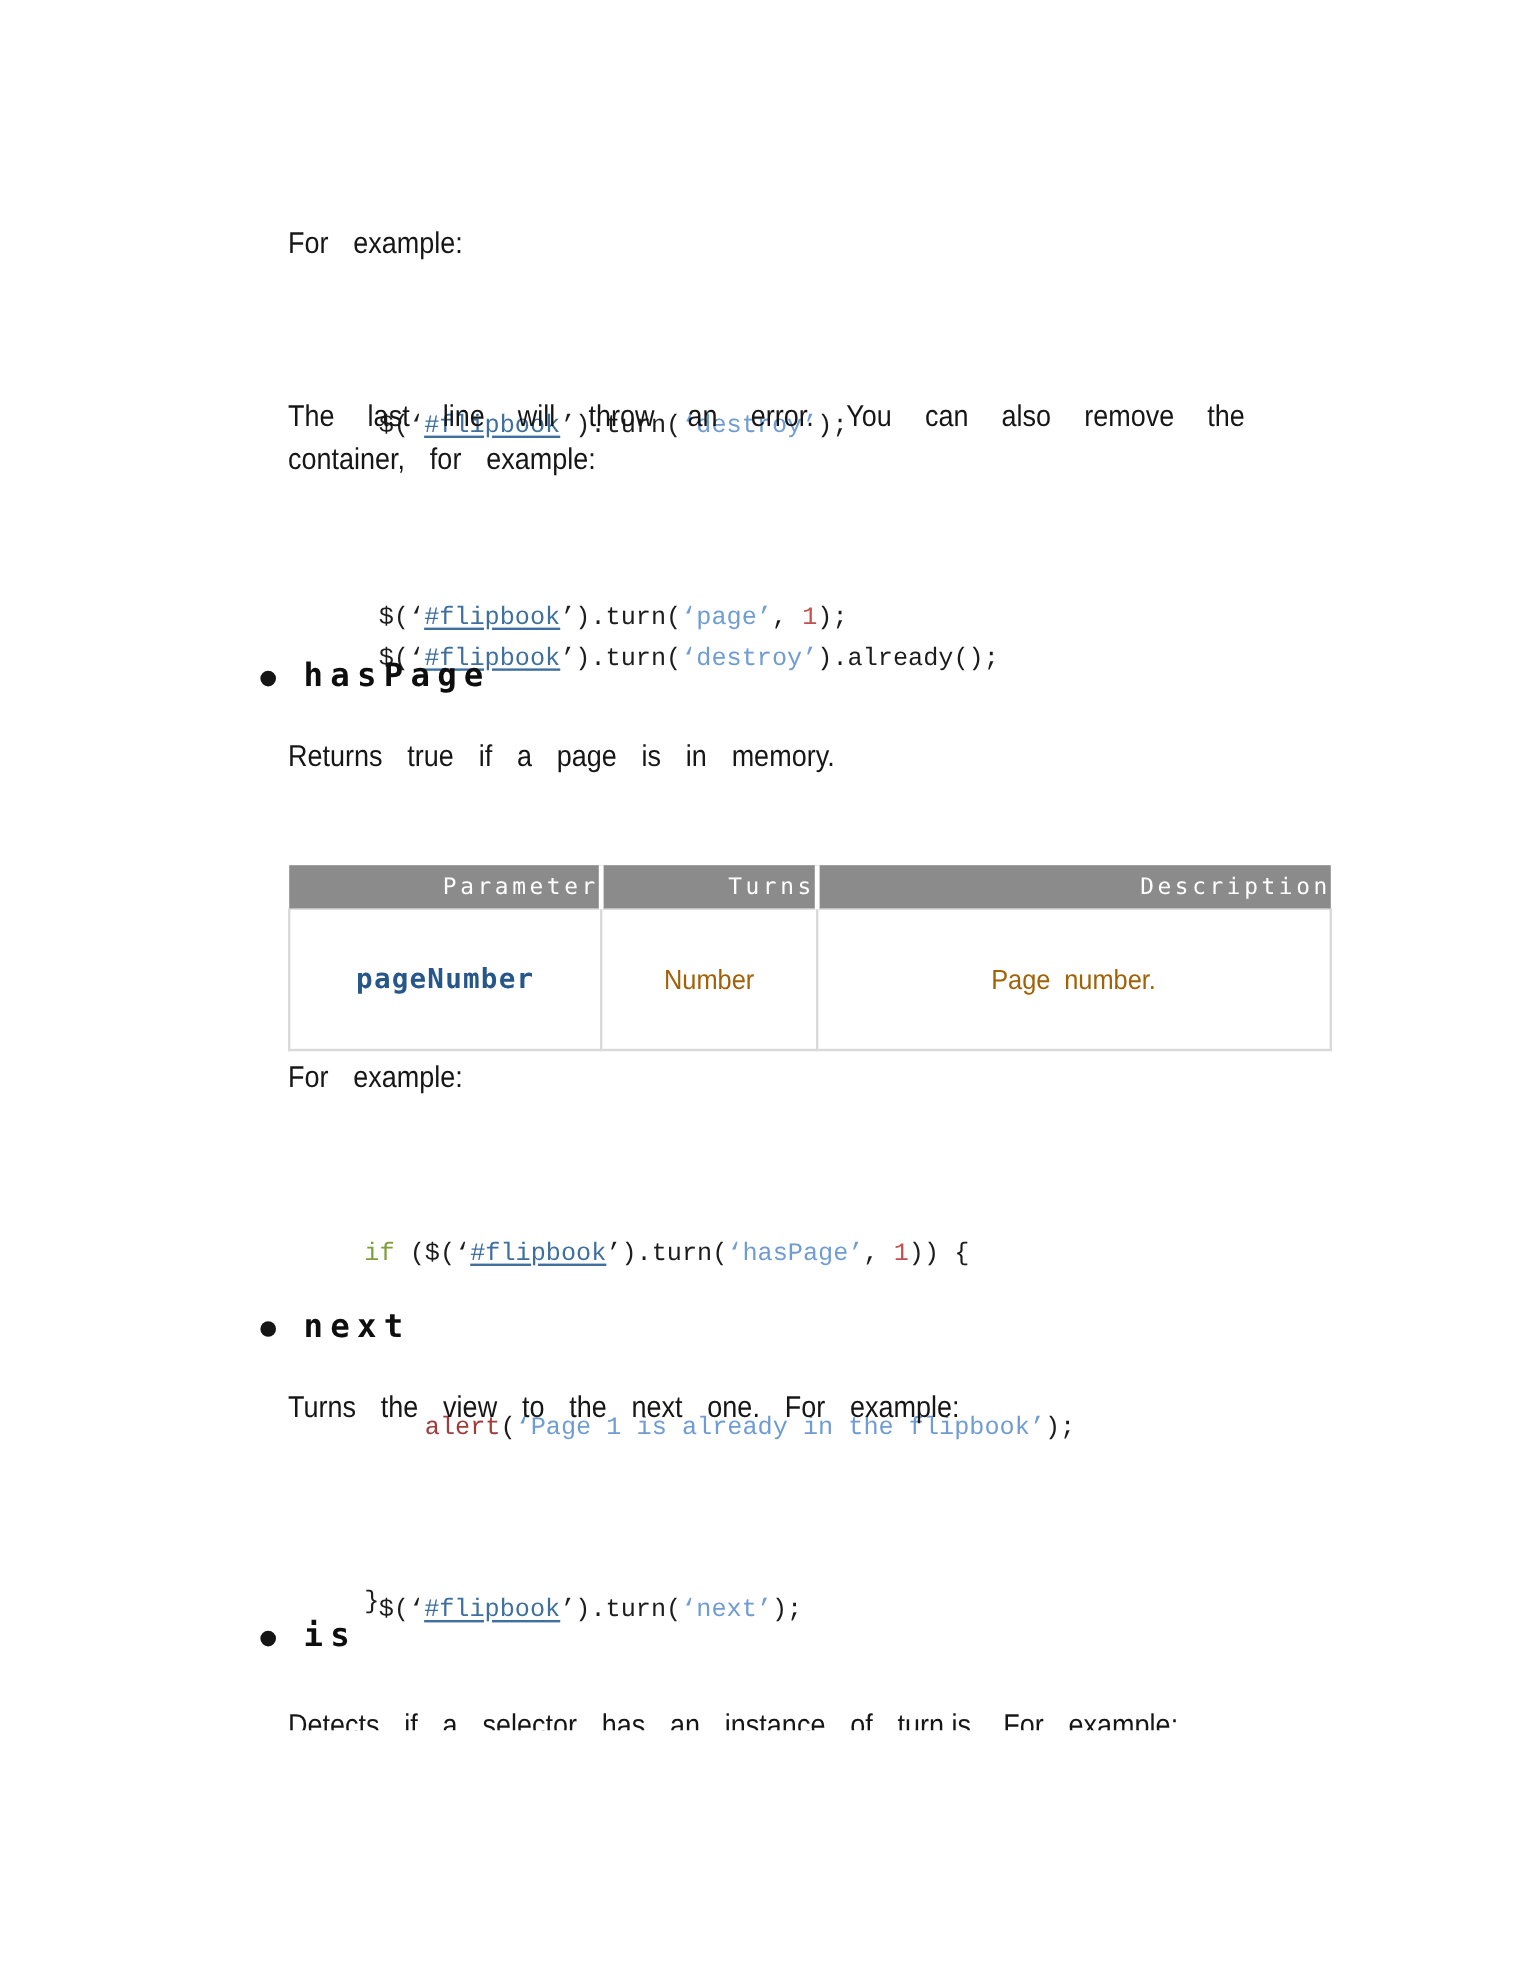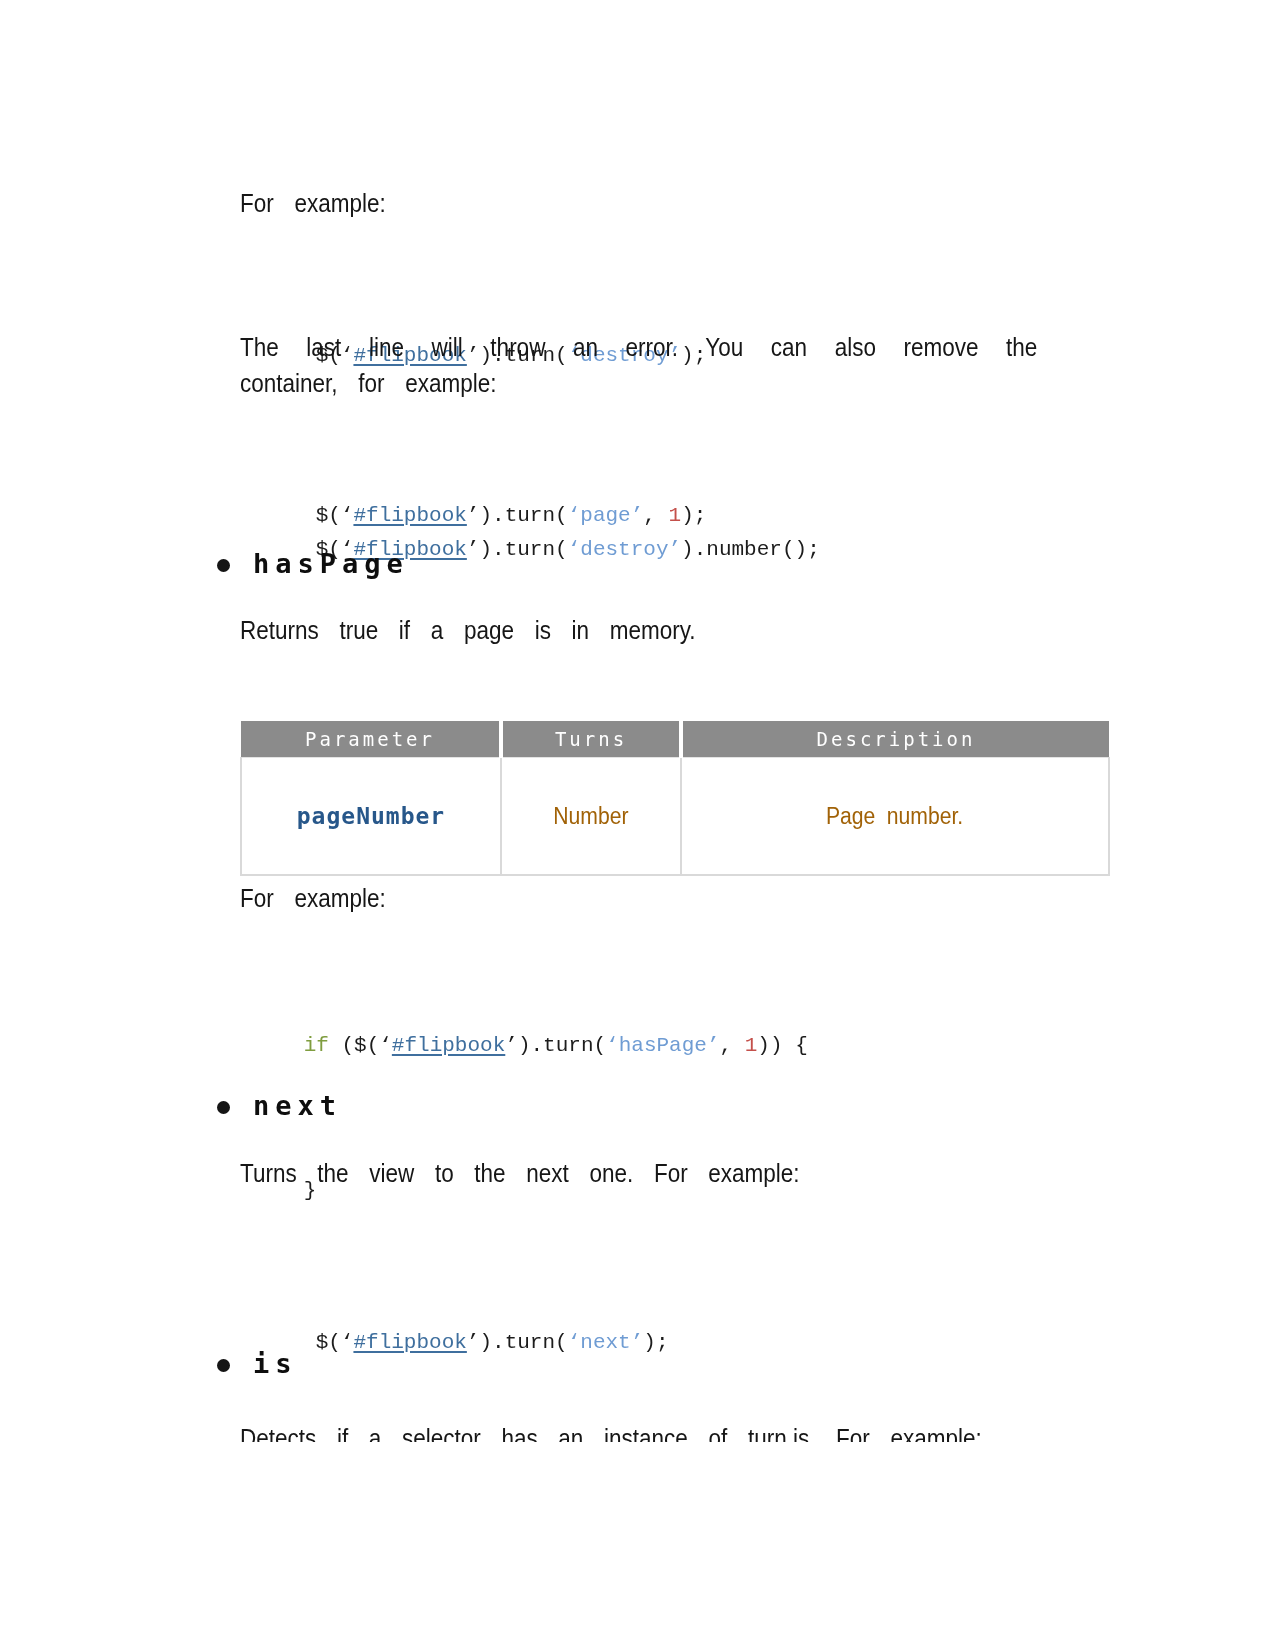--- a/index.html
+++ b/index.html
@@ -83,21 +83,21 @@
   }
   table.params th {
     background: #8b8b8b;
     color: #ffffff;
     font-family: "DejaVu Sans Mono", monospace;
     font-weight: normal;
     font-size: 19px;
     letter-spacing: 3px;
     height: 36px;
     padding: 0;
-    text-align: center;
+    text-align: right;
     vertical-align: middle;
     border-left: 4px solid #ffffff;
     border-right: 4px solid #ffffff;
     border-top: none;
     border-bottom: none;
   }
   table.params th:first-child { border-left: none; }
   table.params th:last-child  { border-right: none; }
   table.params td {
     height: 84px;
@@ -136,21 +136,21 @@
     </div>
     <div class="code-line">
       <span class="tk-p">$(‘</span><span class="tk-sel">#flipbook</span><span class="tk-p">’).turn(</span><span class="tk-str">‘page’</span><span class="tk-p">, </span><span class="tk-num">1</span><span class="tk-p">);</span>
     </div>
   </div>
 
   <div class="abs btext wrap" style="left:240px; top:329px;">The last line will throw an error. You can also remove the container, for example:</div>
 
   <div class="abs code" style="left:240px; top:438px; line-height:32px;">
     <div class="code-line">
-      <span class="tk-p">$(‘</span><span class="tk-sel">#flipbook</span><span class="tk-p">’).turn(</span><span class="tk-str">‘destroy’</span><span class="tk-p">).number();</span>
+      <span class="tk-p">$(‘</span><span class="tk-sel">#flipbook</span><span class="tk-p">’).turn(</span><span class="tk-str">‘destroy’</span><span class="tk-p">).already();</span>
     </div>
   </div>
 
   <div class="bullet-item" style="left:253px; top:548px;">
     <span class="bullet-dot"></span>
     <span class="heading">hasPage</span>
   </div>
 
   <div class="abs btext" style="left:240px; top:612px;">Returns true if a page is in memory.</div>
 
@@ -180,20 +180,23 @@
     </tbody>
   </table>
 
   <div class="abs btext" style="left:240px; top:880px;">For example:</div>
 
   <div class="abs code" style="left:228px; top:944px; line-height:29px;">
     <div class="code-line">
       <span class="tk-kw">if</span><span class="tk-p"> ($(‘</span><span class="tk-sel">#flipbook</span><span class="tk-p">’).turn(</span><span class="tk-str">‘hasPage’</span><span class="tk-p">, </span><span class="tk-num">1</span><span class="tk-p">)) {</span>
     </div>
     <div class="code-line">
+      <span class="tk-p">    </span><span class="tk-fn">alert</span><span class="tk-p">(</span><span class="tk-str">‘Page 1 is already in the flipbook’</span><span class="tk-p">);</span>
+    </div>
+    <div class="code-line">
       <span class="tk-p">}</span>
     </div>
   </div>
 
   <div class="bullet-item" style="left:253px; top:1090px;">
     <span class="bullet-dot"></span>
     <span class="heading">next</span>
   </div>
 
   <div class="abs btext" style="left:240px; top:1155px;">Turns the view to the next one. For example:</div>

